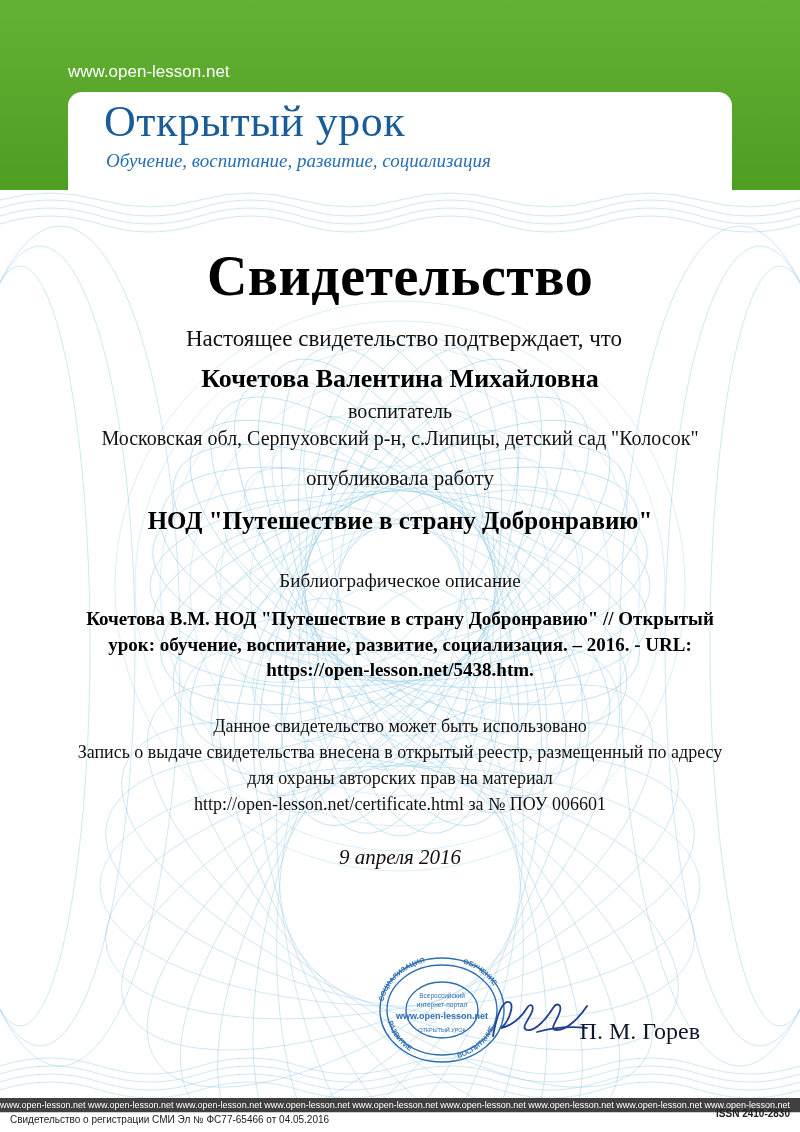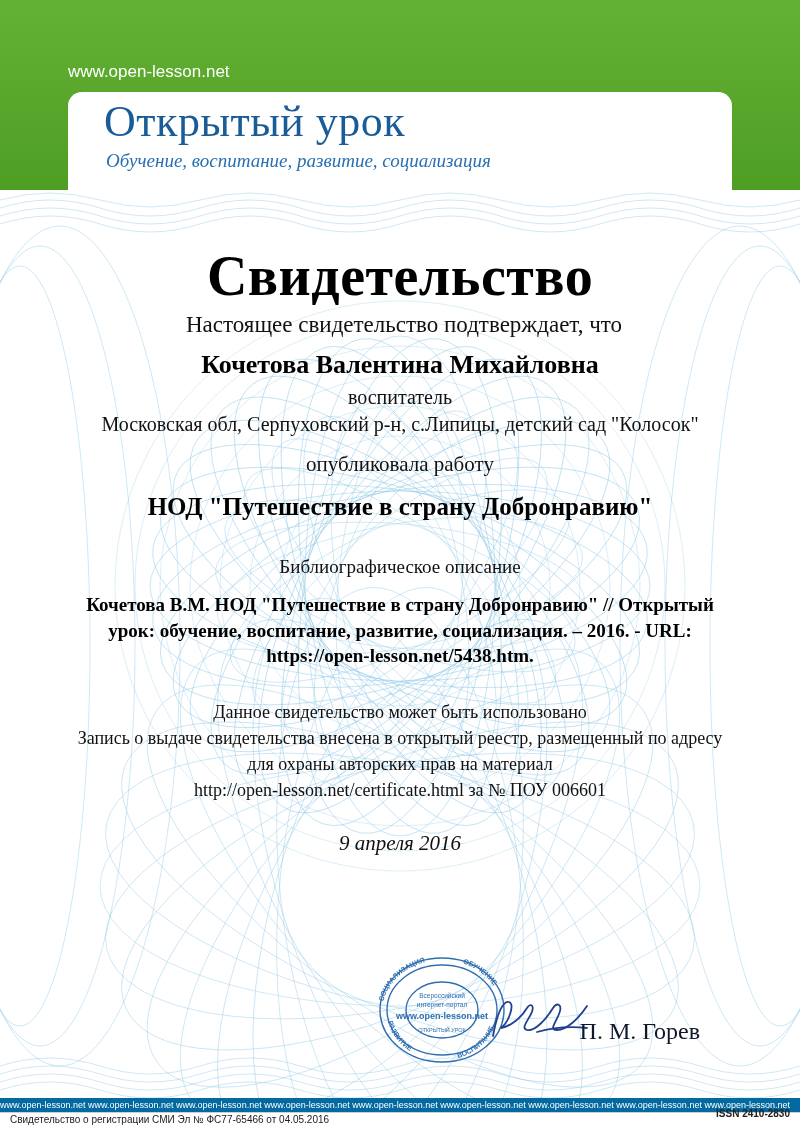--- a/index.html
+++ b/index.html
@@ -101,21 +101,21 @@
     text-align: center;
   }
   .cert-title {
     margin-top: 58px;
     font-size: 56px;
     font-weight: bold;
     color: #000000;
     letter-spacing: 0.5px;
   }
   .line-confirm {
-    margin-top: 4px;
+    margin-top: 18px;
     font-size: 23px;
     color: #111;
     padding-left: 8px;
   }
   .recipient {
     margin-top: 12px;
     font-size: 26px;
     font-weight: bold;
     color: #000;
   }
@@ -207,21 +207,21 @@
     height: 56px;
   }
 
   
   .footer-strip {
     position: absolute;
     left: 0;
     top: 1098px;
     width: 800px;
     height: 14px;
-    background: #0369a1;
+    background: #404040;
     overflow: hidden;
     color: #ffffff;
     font-family: "Liberation Sans", sans-serif;
     font-size: 9px;
     line-height: 14px;
     white-space: nowrap;
   }
   .footer-bar {
     position: absolute;
     left: 0;

